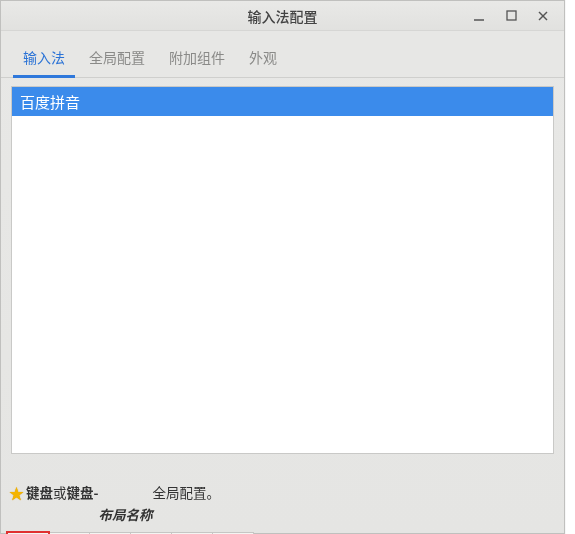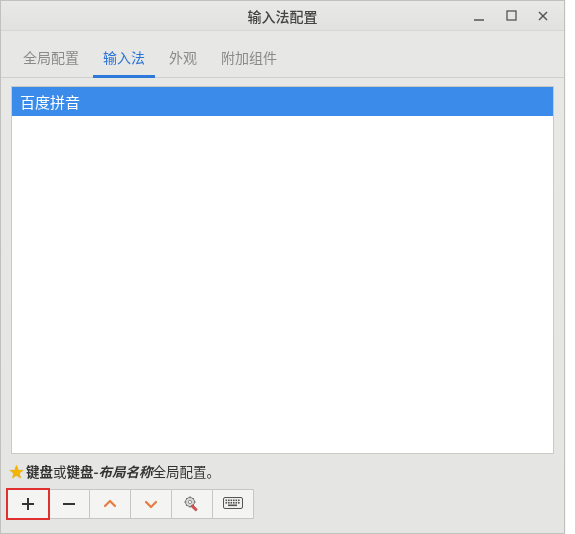--- a/index.html
+++ b/index.html
@@ -72,21 +72,21 @@
   .hint {
     display:flex;
     align-items:center;
     padding: 6px 8px 4px 8px;
     font-size:13.5px;
     color:#333;
     flex-wrap:wrap;
   }
   .hint .star { color:#f4b400; margin-right:2px; font-size:15px; text-shadow:0 0 1px #c98f00;}
   .hint b { font-weight:700; }
-  .hint i { font-weight:700; }
+  .hint i { font-weight:700;margin-top:44px; }
   .toolbar {
     display:flex;
     gap:0;
     padding:4px 6px 8px 6px;
     align-items:center;
   }
   .tbtn {
     width:42px;
     height:30px;
     background:#f4f4f2;
@@ -121,24 +121,24 @@
       <div class="winbtn">
         <svg width="12" height="12" viewBox="0 0 12 12">
             <line x1="2" y1="2" x2="10" y2="10" stroke="#555" stroke-width="1.5"></line>
             <line x1="10" y1="2" x2="2" y2="10" stroke="#555" stroke-width="1.5"></line>
           </svg>
       </div>
     </div>
   </div>
 
   <div class="tabs">
+    <div class="tab active">输入法</div>
     <div class="tab">全局配置</div>
-    <div class="tab active">输入法</div>
+    <div class="tab">附加组件</div>
     <div class="tab">外观</div>
-    <div class="tab">附加组件</div>
   </div>
 
   <div class="content">
     <div class="list-row">
       <span>百度拼音</span>
     </div>
   </div>
 
   <div class="hint">
     <span class="star">★</span>

